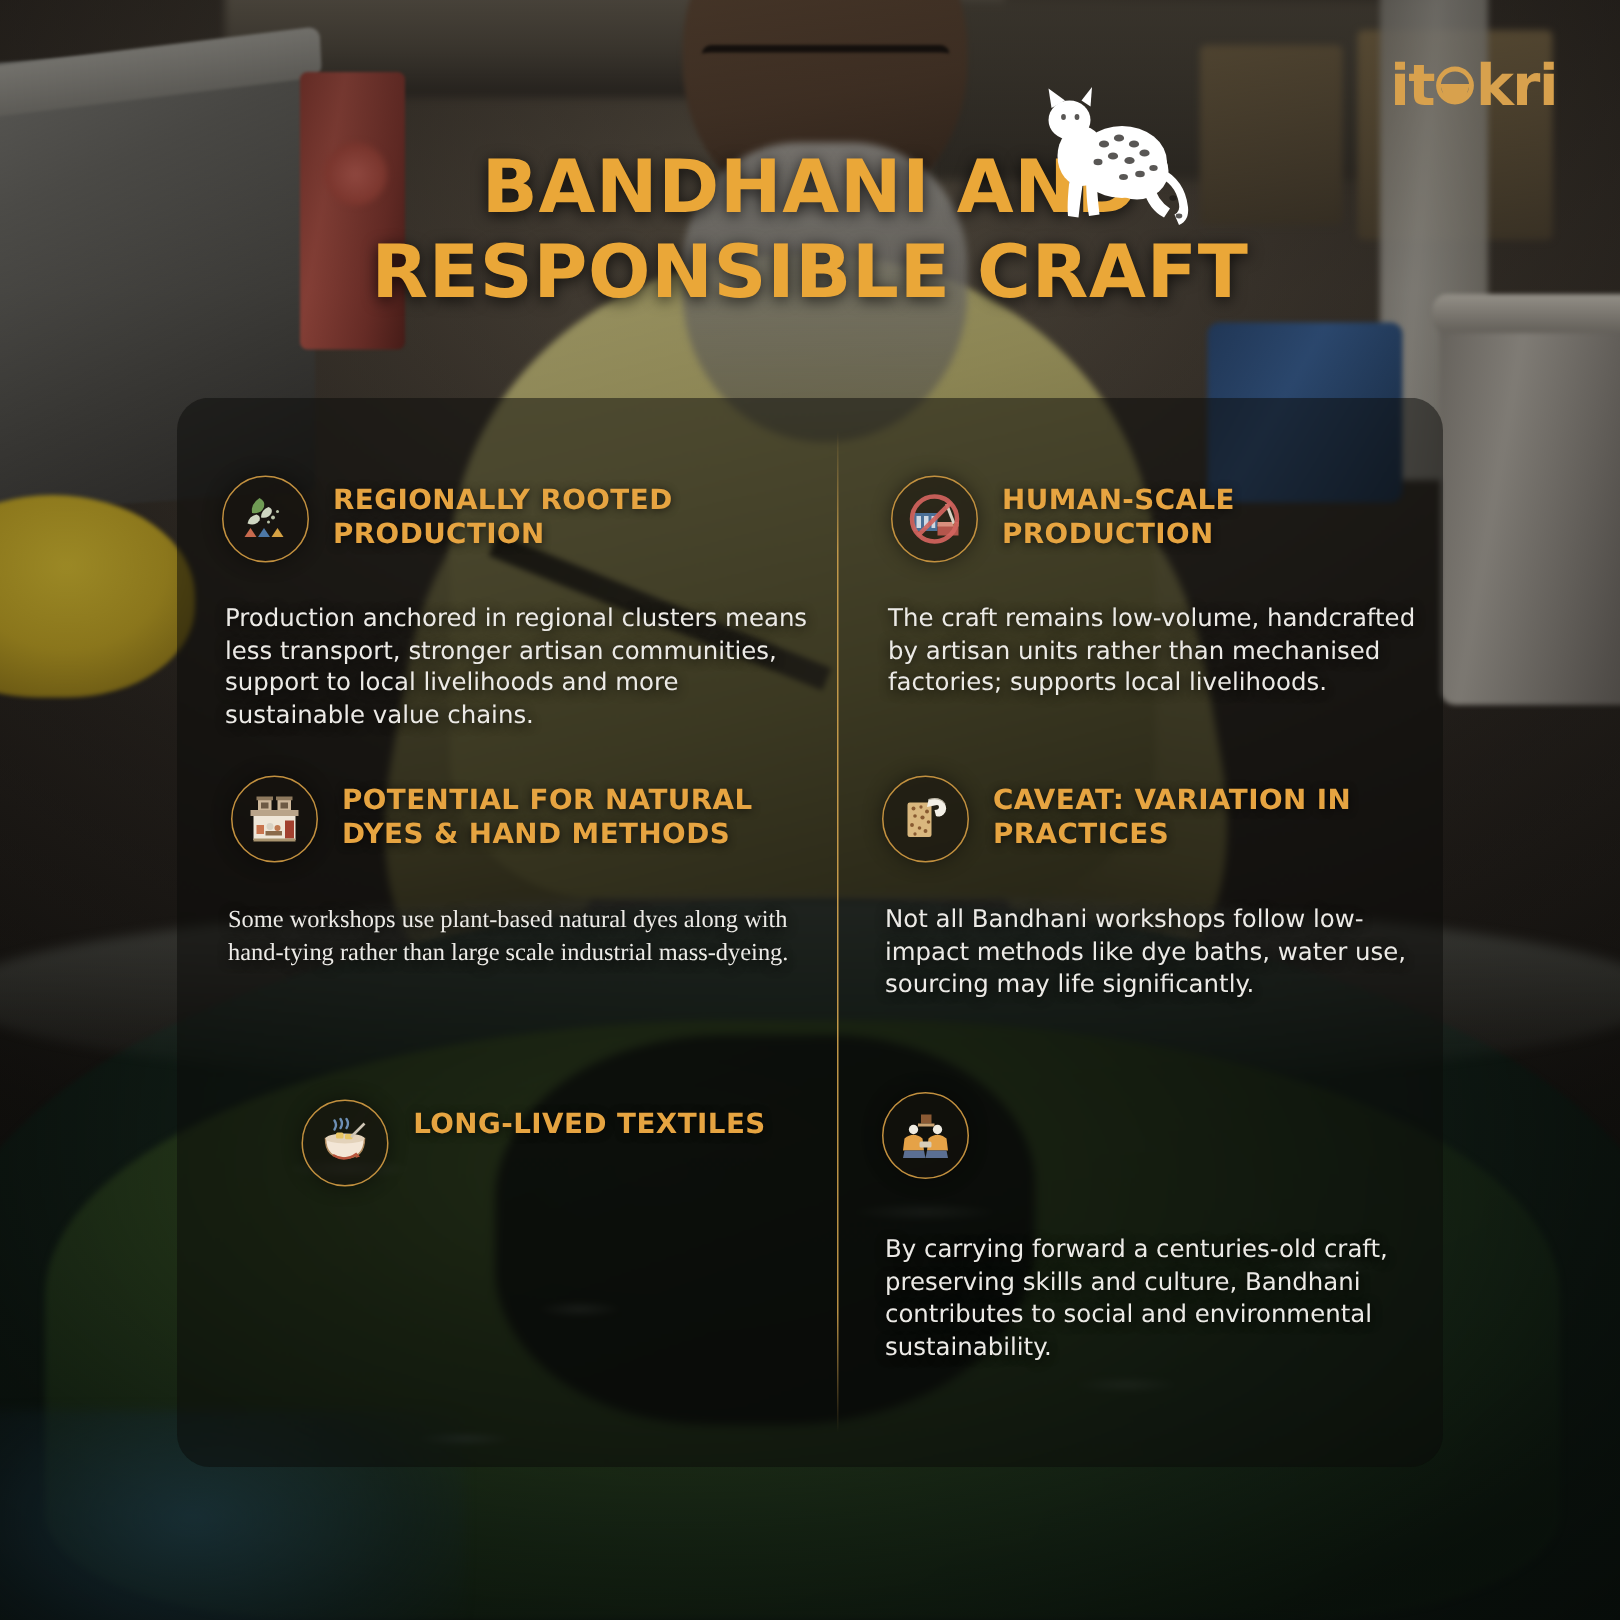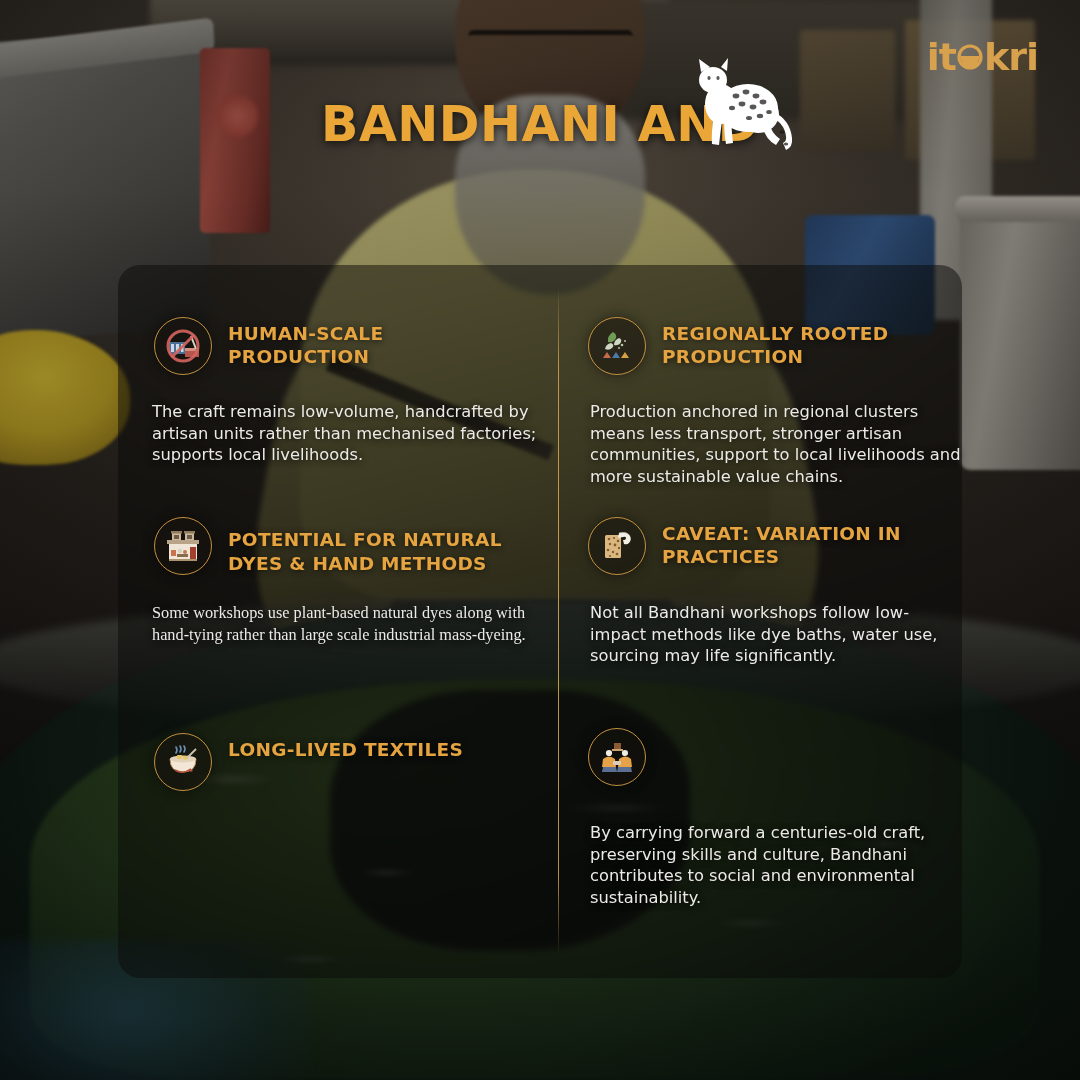--- a/index.html
+++ b/index.html
@@ -314,26 +314,26 @@
     text-shadow:0 1px 7px rgba(0,0,0,.85);
     max-width:395px;
   }
 
   
   .c1 .card-head{ margin:52px 0 0 36px; }
   .c1 .card-body{ margin:26px 0 0 34px; }
   .c2 .card-head{ margin:52px 0 0 30px; }
   .c2 .card-body{ margin:26px 0 0 32px; }
 
-  .r2.c1 .card-head{ margin:42px 0 0 36px;align-items:flex-end; }
+  .r2.c1 .card-head{ margin:42px 0 0 36px; }
   .r2.c1 .card-body{ margin:27px 0 0 34px;font-family:Liberation Serif, serif; }
   .r2.c2 .card-head{ margin:42px 0 0 30px; }
   .r2.c2 .card-body{ margin:27px 0 0 32px; }
 
-  .r3.c1 .card-head{ margin:50px 0 0 36px; }
+  .r3.c1 .card-head{ margin:50px 0 0 36px;justify-content:center; }
   .r3.c1 .card-body{ margin:36px 0 0 34px; }
   .r3.c2 .card-head{ margin:45px 0 0 30px; }
   .r3.c2 .card-body{ margin:36px 0 0 32px; }
 
   .r3.c2 .card-title{ max-width:250px; }
   .r2.c1 .card-title{ max-width:300px; }
 </style>
 </head>
 <body>
 
@@ -379,20 +379,21 @@
         <svg viewBox="0 0 26 26" width="26" height="26" aria-hidden="true">
           <circle cx="13" cy="13" r="11" fill="none" stroke="#d8a14d" stroke-width="3.2"></circle>
           <path d="M3 12 H23 L19.5 23 H6.5 Z" fill="#d8a14d"></path>
         </svg>
       </span>
       <span>kri</span>
     </div>
 
     <div class="title-wrap">
       <div class="title-line">BANDHANI AND</div>
+      <div class="title-line">RESPONSIBLE CRAFT</div>
     </div>
 
     <svg class="leopard" viewBox="0 0 112 106" aria-hidden="true">
       <g fill="#ffffff">
 
         <ellipse cx="62" cy="56" rx="30" ry="24"></ellipse>
 
         <ellipse cx="72" cy="62" rx="21" ry="19"></ellipse>
 
         <ellipse cx="35" cy="52" rx="16" ry="20"></ellipse>
@@ -426,59 +427,59 @@
         <ellipse cx="100" cy="92" rx="2.2" ry="1.6"></ellipse>
       </g>
     </svg>
   </div>
 
   <div class="panel">
     <div class="divider"></div>
 
     <div class="grid">
 
+      <div class="card r1 c2">
+        <div class="card-head">
+          <span class="icon-badge">
+            <svg viewBox="0 0 40 40" width="40" height="40" aria-hidden="true">
+              <path d="M16 6 q-6 4 -5 10 q6 1 8 -4 q1 -4 -3 -6z" fill="#6f9b54"></path>
+              <path d="M22 12 q-5 2 -5 7 q5 1 7 -3 q1 -3 -2 -4z" fill="#cfd6c2"></path>
+              <path d="M14 17 q-5 1 -6 6 q5 2 8 -2 q1 -3 -2 -4z" fill="#cfd6c2"></path>
+              <circle cx="25" cy="19" r="1.3" fill="#b9c3a8"></circle>
+              <circle cx="28" cy="15" r="1" fill="#b9c3a8"></circle>
+              <circle cx="22" cy="22" r="1" fill="#b9c3a8"></circle>
+              <path d="M6 32 l4 -6 l4 6 z" fill="#c86a4e"></path>
+              <path d="M15 32 l4 -6 l4 6 z" fill="#4d79a8"></path>
+              <path d="M24 32 l4 -6 l4 6 z" fill="#d6a243"></path>
+            </svg>
+          </span>
+          <span class="card-title">REGIONALLY ROOTED PRODUCTION</span>
+        </div>
+        <div class="card-body">Production anchored in regional clusters means less transport, stronger artisan communities, support to local livelihoods and more sustainable value chains.</div>
+      </div>
+
       <div class="card r1 c1">
         <div class="card-head">
           <span class="icon-badge">
             <svg viewBox="0 0 40 40" width="40" height="40" aria-hidden="true">
               <rect x="6" y="16" width="16" height="12" fill="#4a6f96"></rect>
               <rect x="8" y="18" width="3" height="8" fill="#cfd8e2"></rect>
               <rect x="13" y="18" width="3" height="8" fill="#cfd8e2"></rect>
               <rect x="18" y="18" width="2.5" height="8" fill="#cfd8e2"></rect>
               <rect x="22" y="24" width="14" height="7" fill="#b4564c"></rect>
               <rect x="22" y="22" width="14" height="3" fill="#d98f7e"></rect>
               <path d="M28 10 L33 23" stroke="#d9d2c4" stroke-width="2" fill="none"></path>
               <path d="M33 23 l2.5 2" stroke="#8a6a3c" stroke-width="2.4" fill="none"></path>
               <circle cx="20" cy="20" r="15" fill="none" stroke="#d2645e" stroke-width="3" opacity=".92"></circle>
               <line x1="9" y1="31" x2="31" y2="9" stroke="#d2645e" stroke-width="3" opacity=".92"></line>
             </svg>
           </span>
           <span class="card-title">HUMAN-SCALE PRODUCTION</span>
         </div>
         <div class="card-body">The craft remains low-volume, handcrafted by artisan units rather than mechanised factories; supports local livelihoods.</div>
-      </div>
-
-      <div class="card r1 c2">
-        <div class="card-head">
-          <span class="icon-badge">
-            <svg viewBox="0 0 40 40" width="40" height="40" aria-hidden="true">
-              <path d="M16 6 q-6 4 -5 10 q6 1 8 -4 q1 -4 -3 -6z" fill="#6f9b54"></path>
-              <path d="M22 12 q-5 2 -5 7 q5 1 7 -3 q1 -3 -2 -4z" fill="#cfd6c2"></path>
-              <path d="M14 17 q-5 1 -6 6 q5 2 8 -2 q1 -3 -2 -4z" fill="#cfd6c2"></path>
-              <circle cx="25" cy="19" r="1.3" fill="#b9c3a8"></circle>
-              <circle cx="28" cy="15" r="1" fill="#b9c3a8"></circle>
-              <circle cx="22" cy="22" r="1" fill="#b9c3a8"></circle>
-              <path d="M6 32 l4 -6 l4 6 z" fill="#c86a4e"></path>
-              <path d="M15 32 l4 -6 l4 6 z" fill="#4d79a8"></path>
-              <path d="M24 32 l4 -6 l4 6 z" fill="#d6a243"></path>
-            </svg>
-          </span>
-          <span class="card-title">REGIONALLY ROOTED PRODUCTION</span>
-        </div>
-        <div class="card-body">Production anchored in regional clusters means less transport, stronger artisan communities, support to local livelihoods and more sustainable value chains.</div>
       </div>
 
       <div class="card r2 c1">
         <div class="card-head">
           <span class="icon-badge">
             <svg viewBox="0 0 40 40" width="40" height="40" aria-hidden="true">
               <rect x="6" y="18" width="28" height="16" fill="#efe6d8"></rect>
               <rect x="4" y="14" width="32" height="4" fill="#b9a48a"></rect>
               <rect x="9" y="7" width="9" height="7" fill="#cdb79a"></rect>
               <rect x="22" y="7" width="9" height="7" fill="#cdb79a"></rect>

